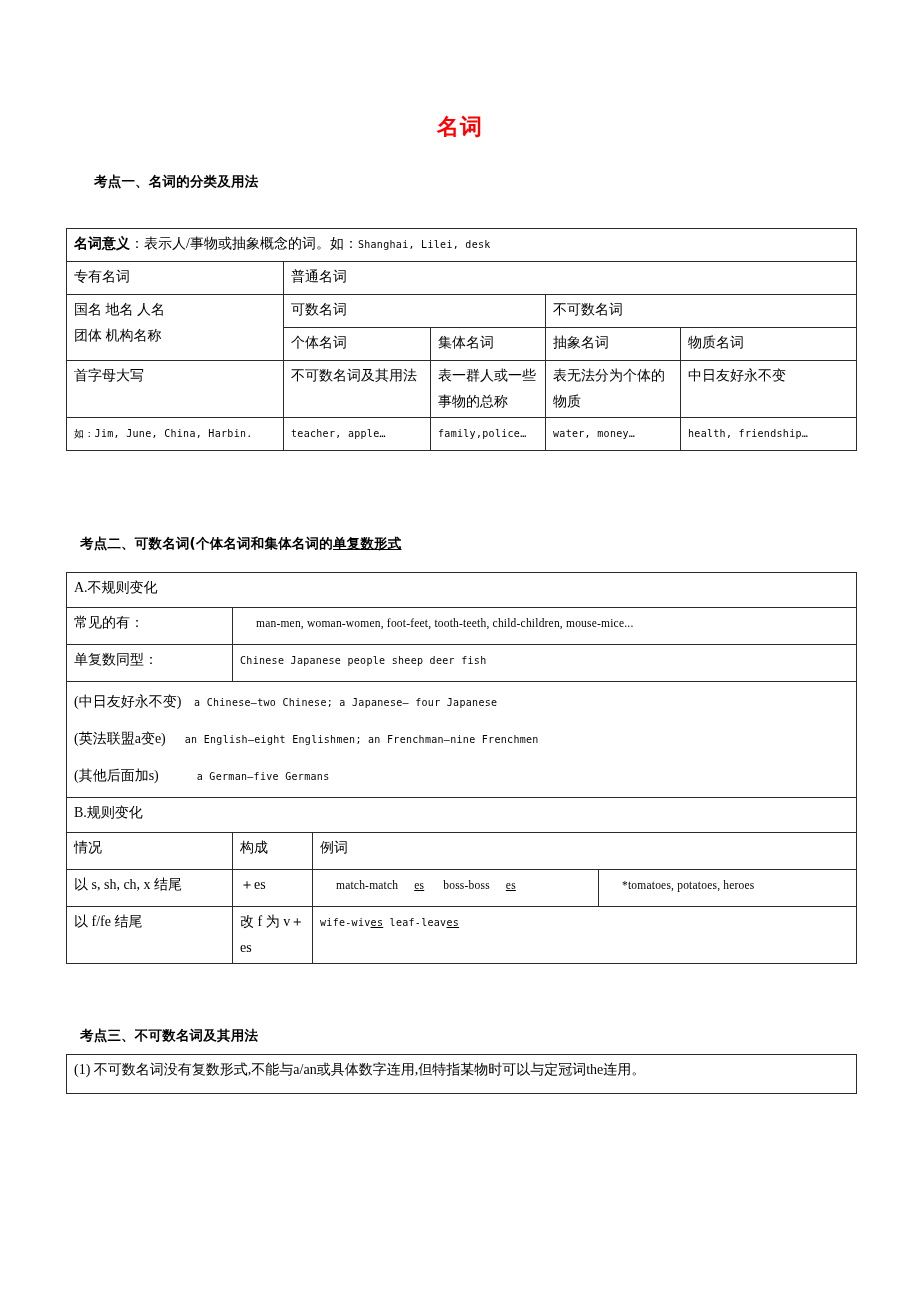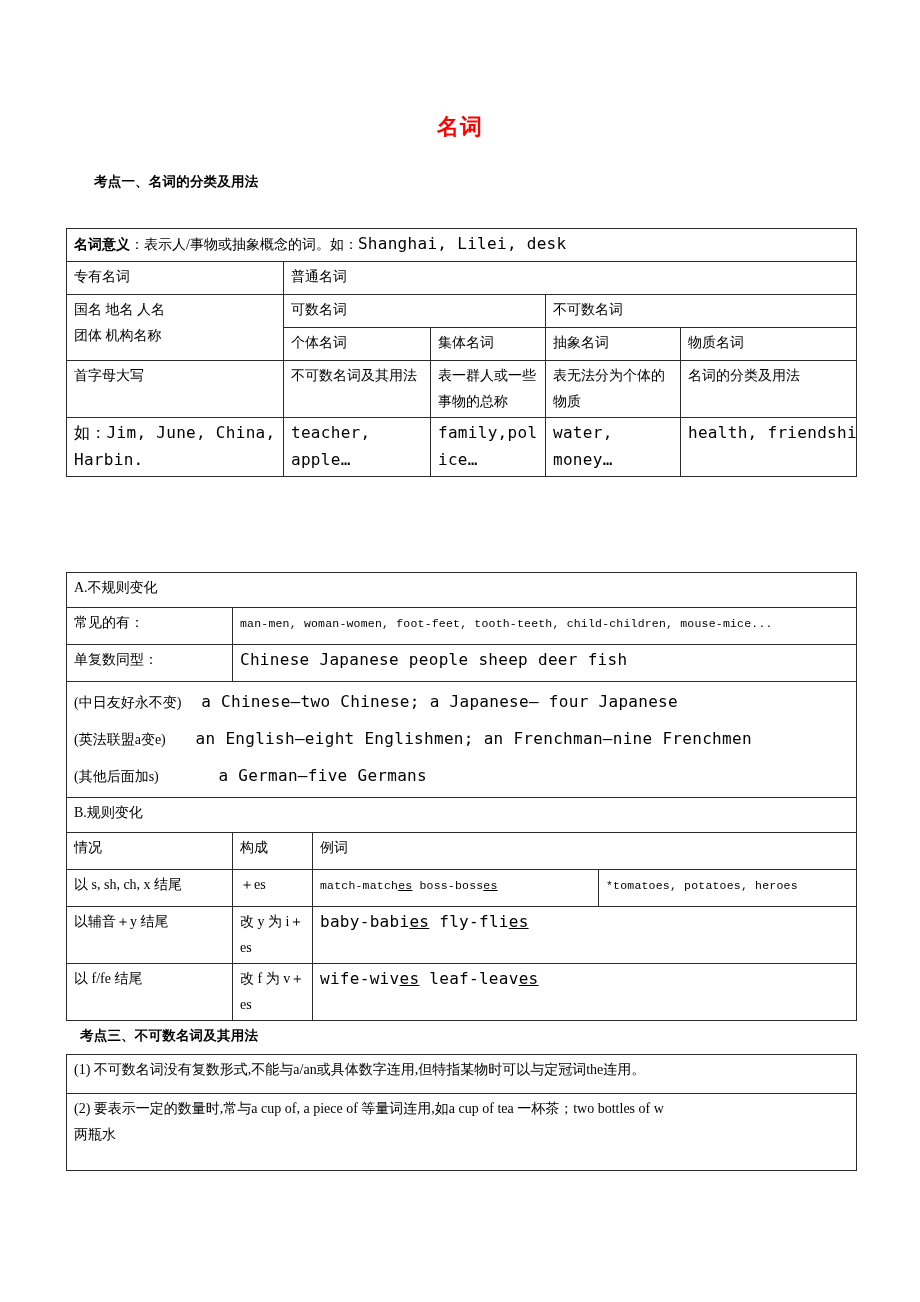--- a/index.html
+++ b/index.html
@@ -68,27 +68,28 @@
     font-family: "Liberation Serif", "DejaVu Serif", serif;
     word-wrap: break-word;
     overflow: hidden;
   }
   .cn {
     font-family: Liberation Serif, serif;
     font-size: 14px;
   }
   .en {
     font-family: "DejaVu Sans Mono", "Liberation Mono", monospace;
-    font-size: 16px;
+    font-size: 10px;
     letter-spacing: 0.3px;
   }
   .en-sm {
-    font-family: Liberation Mono, monospace;
+    font-family: Liberation Serif, serif;
     font-size: 11.5px;
     letter-spacing: 0.2px;
+    margin-left: 16px;
   }
   .b { font-weight: bold; }
   .u { text-decoration: underline; }
   .nowrap { white-space: nowrap; }
   .clip { white-space: nowrap; overflow: hidden; text-overflow: clip; }
 
   
   #table-noun-classification { left: 66px; top: 228px; width: 790px; }
   #table-noun-classification td { height: 28px; }
 
@@ -164,21 +165,21 @@
         <td>
           <span class="cn">不可数名词及其用法</span>
         </td>
         <td>
           <span class="cn">表一群人或一些事物的总称</span>
         </td>
         <td>
           <span class="cn">表无法分为个体的物质</span>
         </td>
         <td>
-          <span class="cn">名词的分类及用法</span>
+          <span class="cn">中日友好永不变</span>
         </td>
       </tr>
       <tr class="row-tall">
         <td>
           <span class="en">如：Jim, June, China, Harbin.</span>
         </td>
         <td>
           <span class="en">teacher, apple…</span>
         </td>
         <td>
@@ -187,20 +188,23 @@
         <td>
           <span class="en">water, money…</span>
         </td>
         <td class="clip">
           <span class="en">health, friendship…</span>
         </td>
       </tr>
     </tbody>
   </table>
 
+  <div class="sec-head" style="left:80px; top:534px;">
+    <span>考点二、可数名词(个体名词和集体名词的</span><span class="u-bold">单复数形式</span>
+  </div>
 
   <table class="doc-table" id="table-plural-forms">
     <colgroup>
       <col style="width:166px">
       <col style="width:80px">
       <col style="width:286px">
       <col style="width:258px">
     </colgroup>
     <tbody>
       <tr>
@@ -263,31 +267,20 @@
           <span class="cn">＋es</span>
         </td>
         <td class="nowrap">
           <span class="en-sm">match-match</span><span class="en-sm u">es</span><span class="en-sm">  boss-boss</span><span class="en-sm u">es</span>
         </td>
         <td class="nowrap">
           <span class="en-sm">*tomatoes, potatoes, heroes</span>
         </td>
       </tr>
 
-      <tr>
-        <td style="height:32px">
-          <span class="cn">以辅音＋y 结尾</span>
-        </td>
-        <td>
-          <span class="cn">改 y 为 i＋es</span>
-        </td>
-        <td colspan="2" class="nowrap">
-          <span class="en">baby-babi</span><span class="en u">es</span><span class="en">  fly-fli</span><span class="en u">es</span>
-        </td>
-      </tr>
 
       <tr>
         <td style="height:32px">
           <span class="cn">以 f/fe 结尾</span>
         </td>
         <td>
           <span class="cn">改 f 为 v＋es</span>
         </td>
         <td colspan="2" class="nowrap">
           <span class="en">wife-wiv</span><span class="en u">es</span><span class="en">  leaf-leav</span><span class="en u">es</span>
@@ -301,26 +294,16 @@
   <table class="doc-table" id="table-uncountable-usage">
     <colgroup>
         <col style="width:790px">
       </colgroup>
     <tbody>
       <tr>
         <td class="clip" style="height:34px">
           <span class="cn">(1) 不可数名词没有复数形式,不能与a/an或具体数字连用,但特指某物时可以与定冠词the连用。</span>
         </td>
       </tr>
-      <tr>
-        <td style="height:72px">
-          <div class="clip">
-            <span class="cn">(2) 要表示一定的数量时,常与a cup of, a piece of 等量词连用,如a cup of tea 一杯茶；two bottles of w</span>
-          </div>
-          <div>
-            <span class="cn">两瓶水</span>
-          </div>
-        </td>
-      </tr>
     </tbody>
   </table>
 
 </div>
 
 </body></html>

